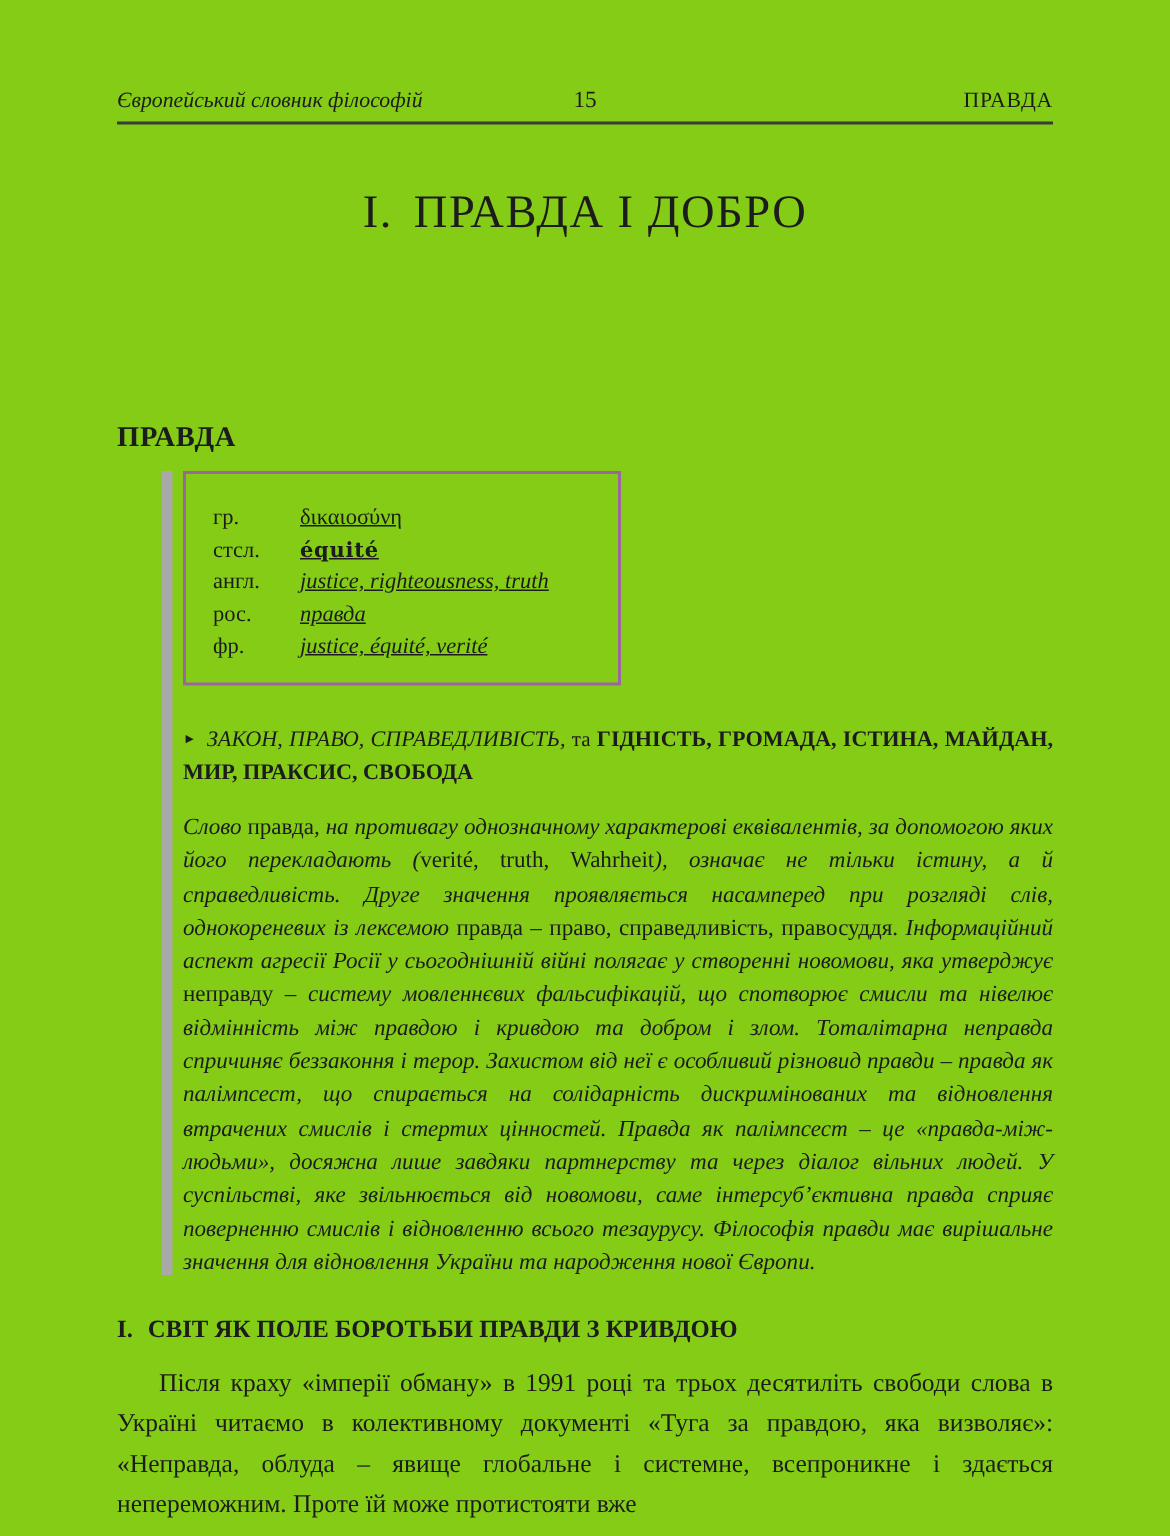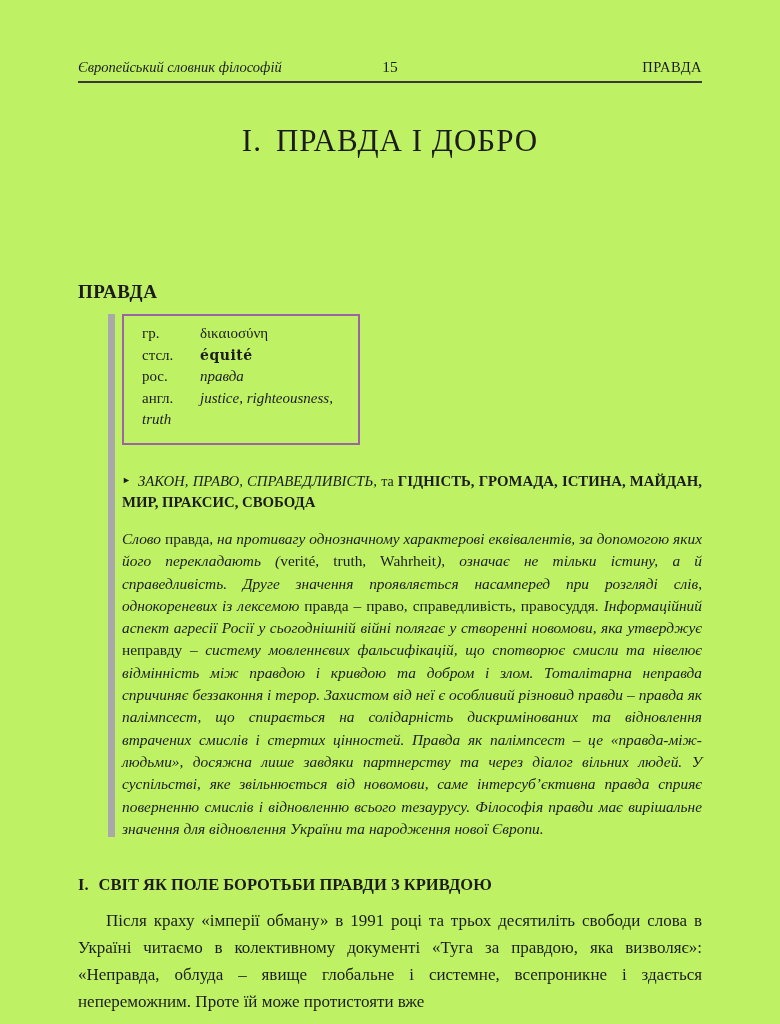--- a/index.html
+++ b/index.html
@@ -1,58 +1,58 @@
 <!DOCTYPE html>
 <html lang="uk"><head>
 <meta charset="utf-8">
 <style>
   * { margin:0; padding:0; box-sizing:border-box; }
   html,body { background:#ffffff; }
   body { font-family:"Liberation Serif", serif; color:#1c1c1c; }
-  .page { position:relative; width:780px; height:1024px; background:#bef264; overflow:hidden; }
+  .page { position:relative; width:780px; height:1024px; background:#84cc16; overflow:hidden; }
   .content { margin:0 78px; }
 
   
   .running-head { display:flex; align-items:flex-end; margin-top:58px; padding-bottom:5px; border-bottom:2px solid #3a3a3a; }
   .rh-left { flex:1; font-style:italic; font-size:14.5px; }
   .rh-center { flex:0 0 auto; font-size:15.5px; }
   .rh-right { flex:1; text-align:right; font-size:14.5px; letter-spacing:0.5px; }
 
   
   .main-title { margin-top:40px; text-align:center; font-size:31px; font-weight:normal; letter-spacing:1px; white-space:nowrap; }
   .main-title .numeral { margin-right:14px; }
 
   
   .entry-heading { margin-top:122px; font-size:19px; font-weight:bold; letter-spacing:0.5px; }
 
   
   .entry-block { position:relative; margin-top:11px; padding-left:44px; }
   .entry-bar { position:absolute; left:30px; top:0; bottom:3px; width:7px; background:#a9a9a9; }
 
   
-  .lang-box { width:238px; border:2px solid #9c64a4; padding:7px 0 12px 18px; }
+  .lang-box { width:292px; border:2px solid #9c64a4; padding:19px 0 12px 18px;text-decoration:underline; }
   .lang-row { font-size:15px; line-height:21.5px; }
   .lang-label { display:inline-block; width:58px; }
   .lang-value.italic { font-style:italic; }
   .lang-value.ocs { font-weight:bold; letter-spacing:0.5px; font-family:"DejaVu Serif", serif; font-size:14px; }
   .lang-value.greek { font-style:normal; }
 
   
   .crossrefs { margin-top:25px; font-size:14.8px; line-height:21.5px; text-align:justify; }
   .crossref-marker { font-size:9px; vertical-align:2.5px; margin-right:7px; }
   .crossref-italic { font-style:italic; }
   .crossref-connector { font-size:14px; }
   .crossref-bold { font-weight:bold; }
 
   
   .abstract { margin-top:15px; font-size:15.4px; line-height:22.3px; text-align:justify; font-style:italic; }
   .abstract .upright { font-style:normal; }
 
   
-  .section-heading { margin-top:35px; font-size:16.5px; font-weight:bold; }
+  .section-heading { margin-top:23px; font-size:16.5px; font-weight:bold; }
   .section-heading .numeral { margin-right:10px; }
 
   
   .body-par { margin-top:12px; font-size:17px; line-height:27px; text-align:justify; text-indent:28px; }
 </style>
 </head>
 <body>
 
 <div class="page">
   <div class="content">
@@ -71,24 +71,27 @@
       <div class="entry-bar"></div>
 
       <div class="lang-box">
         <div class="lang-row">
           <span class="lang-label">гр.</span><span class="lang-value greek">δικαιοσύνη</span>
         </div>
         <div class="lang-row">
           <span class="lang-label">стсл.</span><span class="lang-value ocs">équité</span>
         </div>
         <div class="lang-row">
+          <span class="lang-label">англ.</span><span class="lang-value italic">justice, righteousness, truth</span>
+        </div>
+        <div class="lang-row">
           <span class="lang-label">рос.</span><span class="lang-value italic">правда</span>
         </div>
         <div class="lang-row">
-          <span class="lang-label">англ.</span><span class="lang-value italic">justice, righteousness, truth</span>
+          <span class="lang-label">фр.</span><span class="lang-value italic">justice, équité, verité</span>
         </div>
       </div>
 
       <div class="crossrefs">
         <span class="crossref-marker">►</span><span class="crossref-italic">ЗАКОН, ПРАВО, СПРАВЕДЛИВІСТЬ,</span>
         <span class="crossref-connector">та</span>
         <span class="crossref-bold">ГІДНІСТЬ, ГРОМАДА, ІСТИНА, МАЙДАН, МИР, ПРАКСИС, СВОБОДА</span>
       </div>
 
       <p class="abstract"><span class="italic">Слово </span><span class="upright">правда</span><span class="italic">, на противагу однозначному характерові еквівалентів, за допомогою яких його перекладають (</span><span class="upright">verité, truth, Wahrheit</span><span class="italic">), означає не тільки істину, а й справедливість. Друге значення проявляється насамперед при розгляді слів, однокореневих із лексемою </span><span class="upright">правда – право, справедливість, правосуддя.</span><span class="italic"> Інформаційний аспект агресії Росії у сьогоднішній війні полягає у створенні новомови, яка утверджує </span><span class="upright">неправду</span><span class="italic"> – систему мовленнєвих фальсифікацій, що спотворює смисли та нівелює відмінність між правдою і кривдою та добром і злом. Тоталітарна неправда спричиняє беззаконня і терор. Захистом від неї є особливий різновид правди – правда як палімпсест, що спирається на солідарність дискримінованих та відновлення втрачених смислів і стертих цінностей. Правда як палімпсест – це «правда-між-людьми», досяжна лише завдяки партнерству та через діалог вільних людей. У суспільстві, яке звільнюється від новомови, саме інтерсуб’єктивна правда сприяє поверненню смислів і відновленню всього тезаурусу. Філософія правди має вирішальне значення для відновлення України та народження нової Європи.</span></p>

